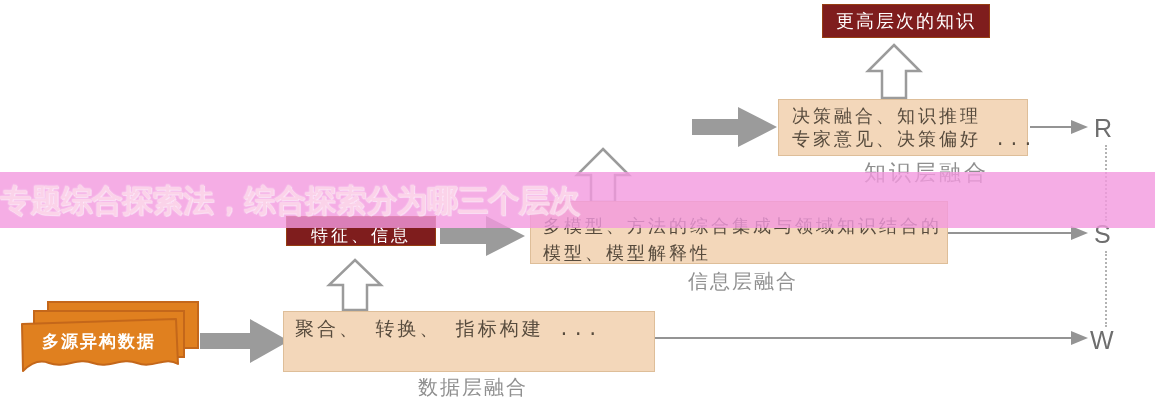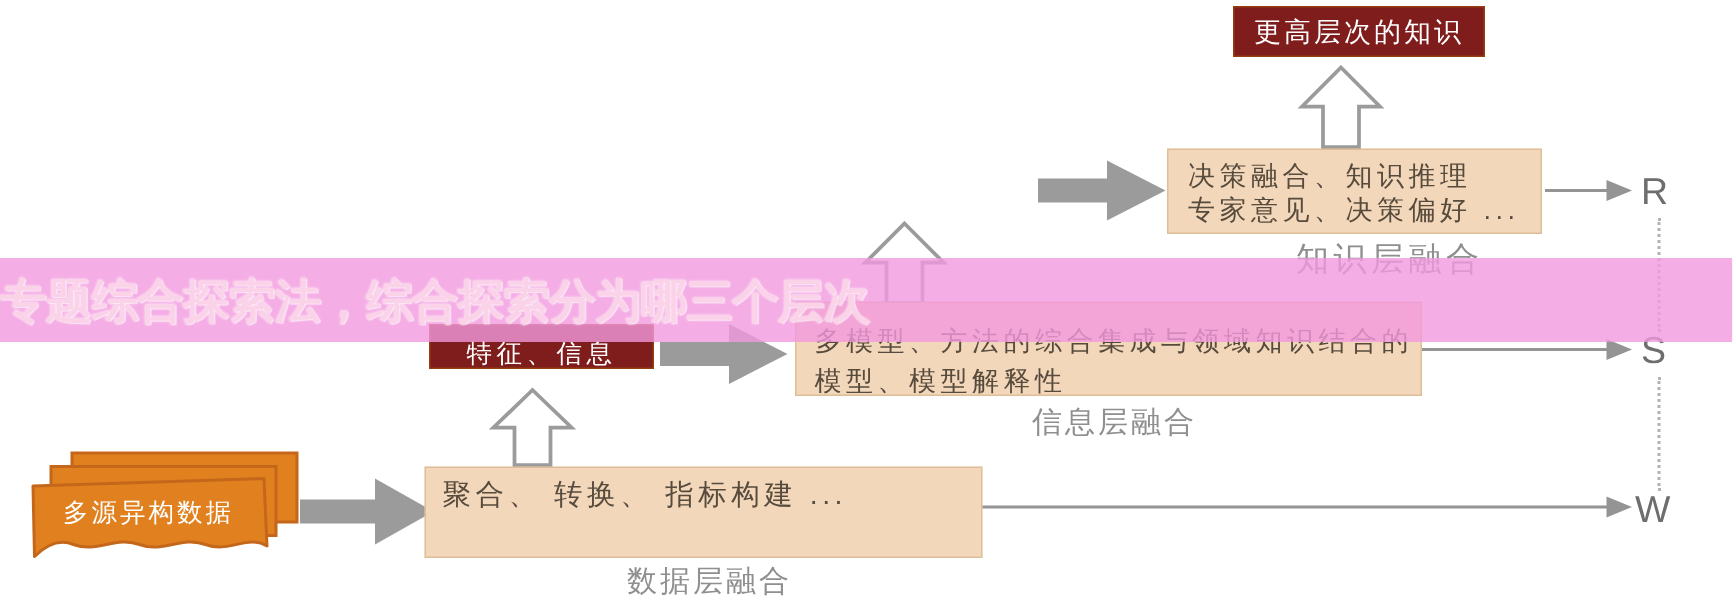--- a/index.html
+++ b/index.html
@@ -15,21 +15,21 @@
     color:#fff;display:flex;align-items:center;justify-content:center;
     letter-spacing:2px;box-sizing:border-box;
   }
 
   
   .peach-box{
     background:#f3d7ba;border:1px solid rgba(184,142,92,.35);
     color:#574b3d;box-sizing:border-box;
     letter-spacing:3px;line-height:26px;font-size:19px;
   }
-  .peach-box .pl{white-space:nowrap;}
+  .peach-box .pl{white-space:nowrap;font-family:Liberation Mono, monospace;}
 
   
   .block-arrow svg{display:block;}
 
   
   .hollow-arrow svg{display:block;}
 
   
   .hline{height:2px;background:#949494;}
   .ahead{width:0;height:0;border-top:7px solid transparent;border-bottom:7px solid transparent;border-left:17px solid #949494;}
@@ -119,21 +119,21 @@
   <div class="abs out-letter" style="left:1094px;top:220px;">S</div>
 
   <div class="abs vdots" style="left:1105px;top:251px;height:76px;"></div>
 
   <div class="abs hollow-arrow" style="left:326px;top:258px;">
     <svg width="58" height="54" viewBox="0 0 58 54">
       <polygon points="29,2 55,27 41,27 41,52 17,52 17,27 3,27" fill="#ffffff" stroke="#9b9b9b" stroke-width="2.5" stroke-linejoin="miter"></polygon>
     </svg>
   </div>
 
-  <div class="abs" style="left:18px;top:300px;">
+  <div class="abs" style="left:18px;top:300px;font-weight:bold;">
     <svg width="186" height="86" viewBox="0 0 186 86">
       <rect x="30" y="2" width="150" height="46" fill="#e0801f" stroke="#c4671a" stroke-width="2"></rect>
       <rect x="16" y="11" width="150" height="46" fill="#e0801f" stroke="#c4671a" stroke-width="2"></rect>
       <path d="M4 24 L158 19 L160 64
                C 147 56 135 69 119 63
                C 103 57 91 69 75 63
                C 59 57 47 69 31 63
                C 21 59 12 64 5 71 Z" fill="#e0801f" stroke="#c4671a" stroke-width="2" stroke-linejoin="round"></path>
     </svg>
     <div class="abs doc-label" style="left:24px;top:30px;">多源异构数据</div>

